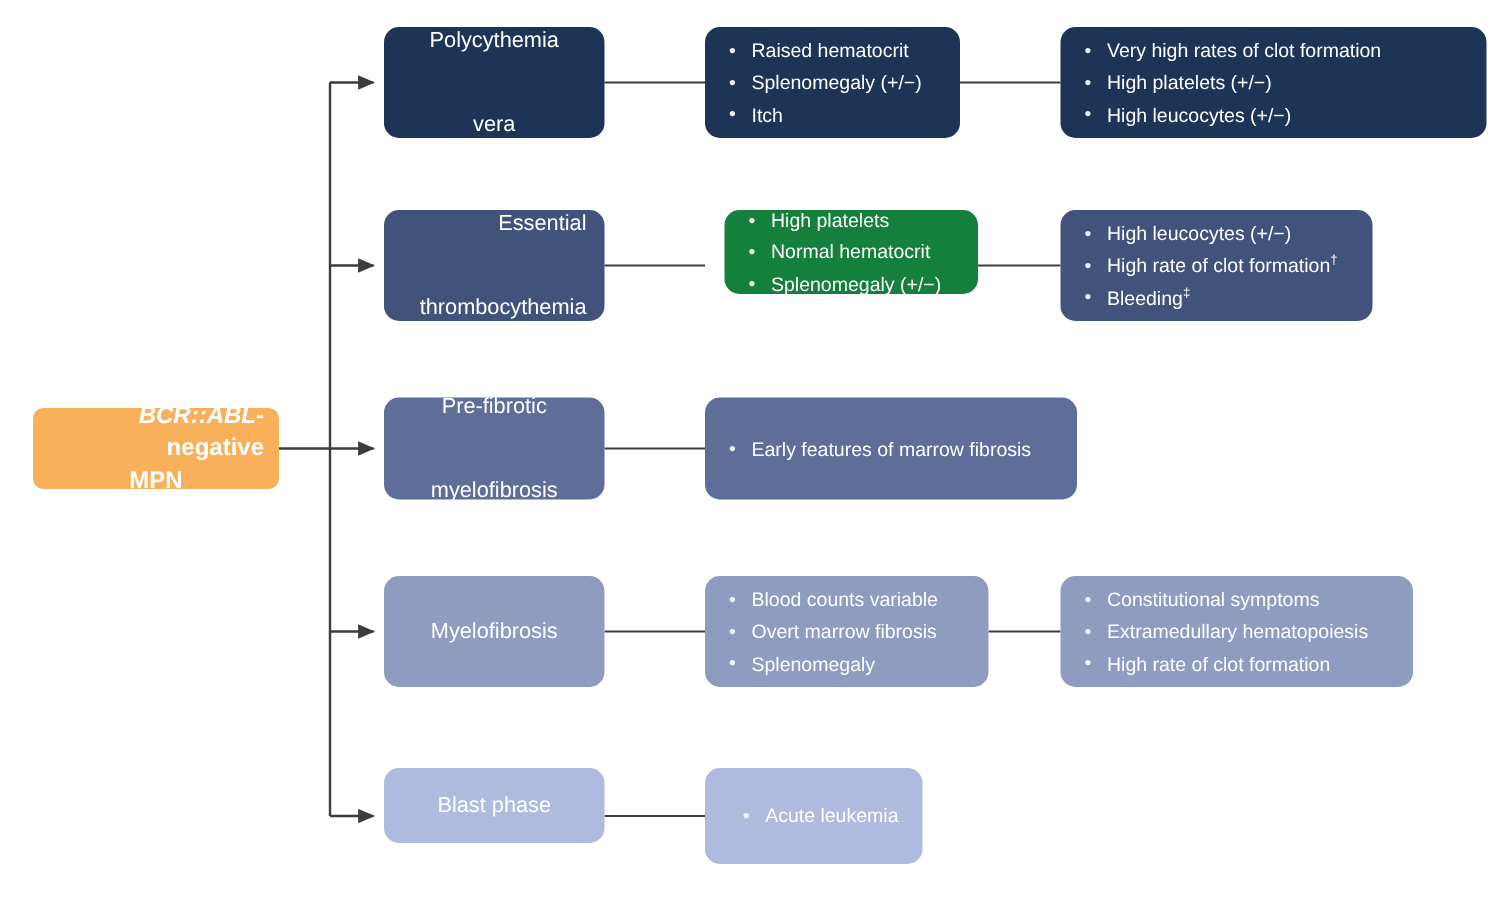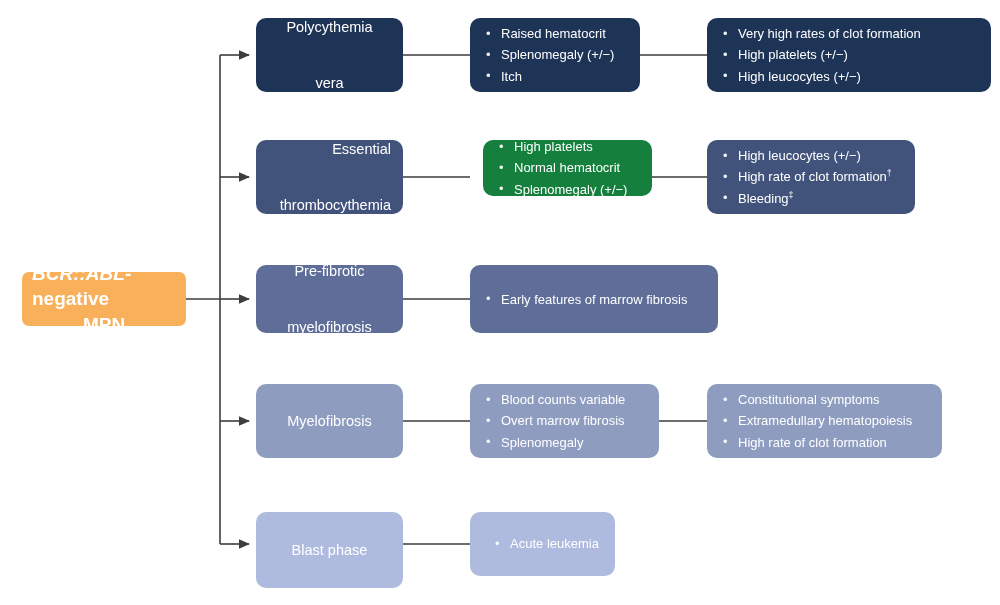--- a/index.html
+++ b/index.html
@@ -36,23 +36,23 @@
     box-sizing: border-box;
     border-radius: 10px;
     color: #ffffff;
     display: flex;
     flex-direction: column;
     justify-content: center;
   }
   
   .node.root {
     align-items: center;
-    text-align: left;
+    text-align: right;
     border-radius: 7px;
-    font-size: 19px;
+    font-size: 16px;
     line-height: 1.32;
     padding: 6px 10px;
   }
   .node.root .ital {
     font-style: italic;
     font-weight: bold;
   }
   .node.root .bold {
     font-weight: bold;
   }
@@ -194,21 +194,21 @@
     </ul>
   </div>
   <div class="node bullets" style="left: 707px; top: 384px; width: 235px; height: 74px; background: rgb(142, 156, 192);">
     <ul>
       <li>Constitutional symptoms</li>
       <li>Extramedullary hematopoiesis</li>
       <li>High rate of clot formation</li>
     </ul>
   </div>
 
-  <div class="node stage" style="left: 256px; top: 512px; width: 147px; height: 76px; background: rgb(174, 187, 223);">
+  <div class="node stage" style="left: 256px; top: 512px; width: 147px; height: 50px; background: rgb(174, 187, 223);">
     <div>Blast phase</div>
   </div>
   <div class="node bullets" style="left: 470px; top: 512px; width: 145px; height: 64px; background: rgb(174, 187, 223); align-items: flex-end;">
     <ul>
       <li>Acute leukemia</li>
     </ul>
   </div>
 
 </div>
 

